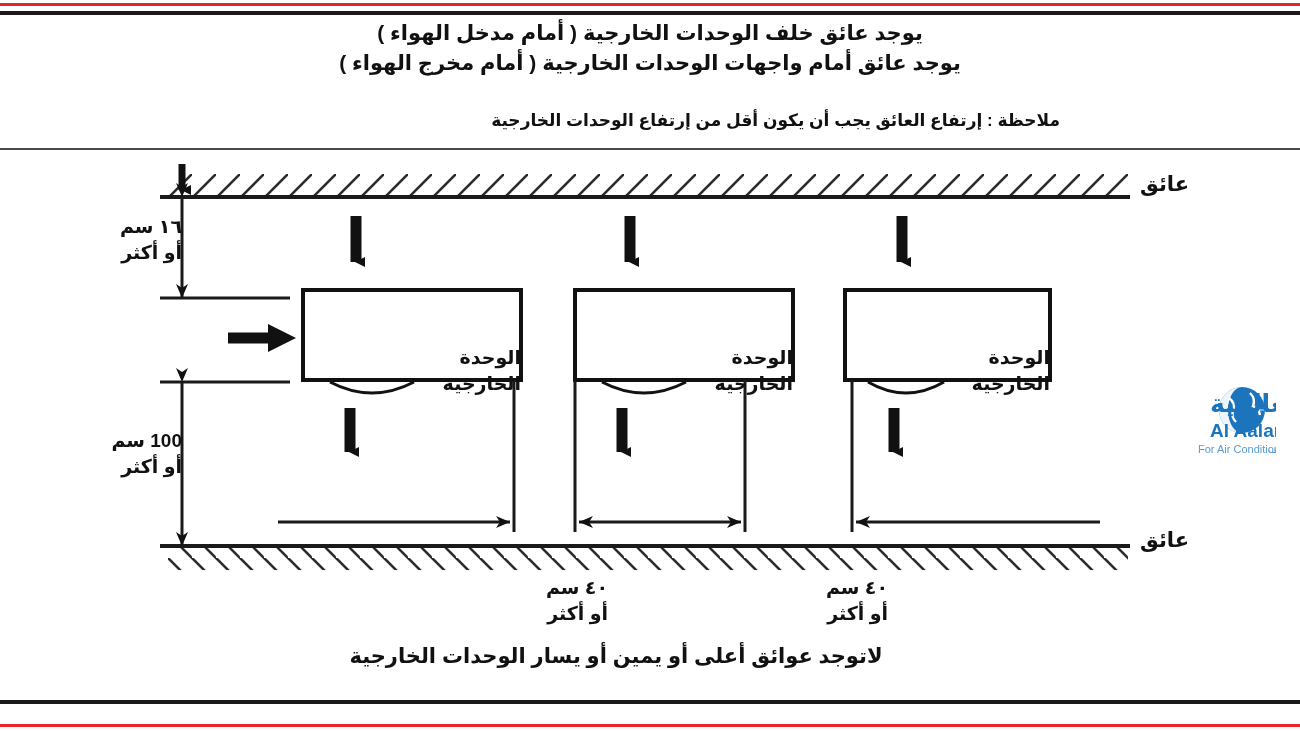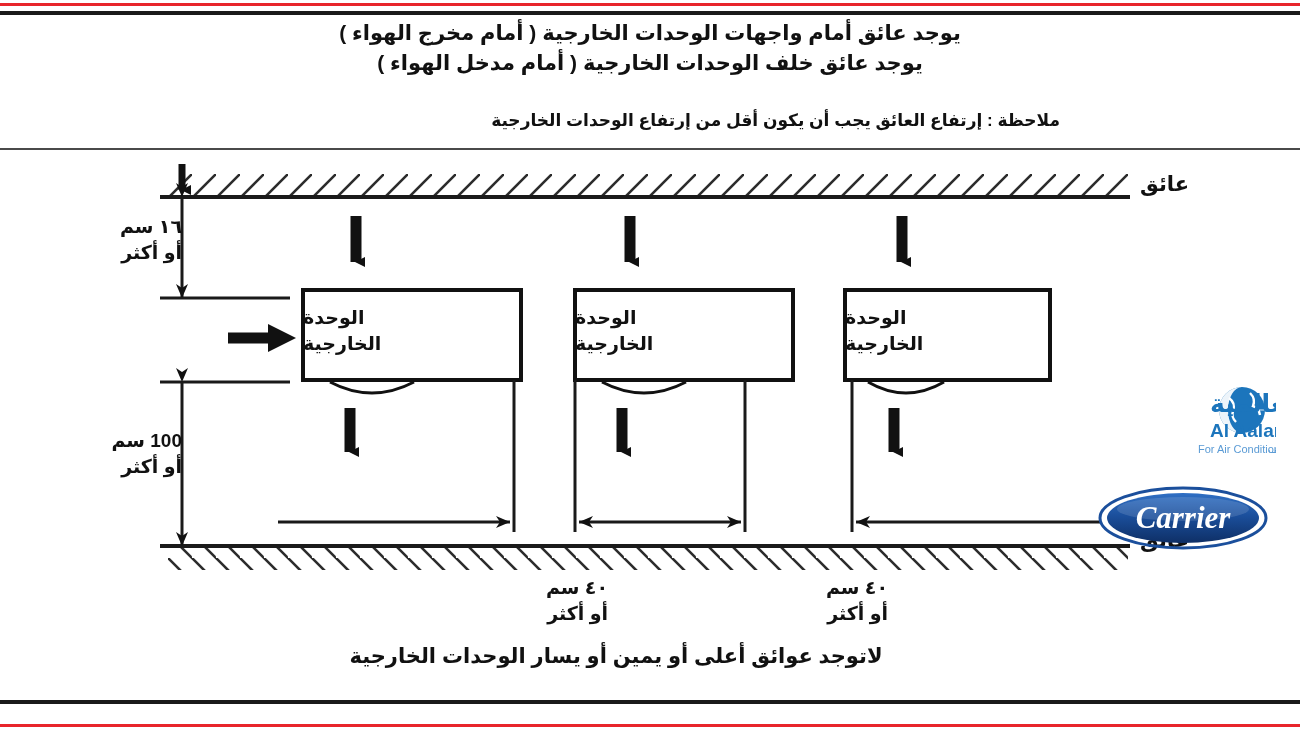--- a/index.html
+++ b/index.html
@@ -47,21 +47,21 @@
   .diagram{position:absolute;left:0;top:150px;width:1300px;height:548px;}
 
   .dwg{position:absolute;left:0;top:0;}
 
   
   .lbl{
     position:absolute;direction:rtl;color:#111;
     font-weight:bold;white-space:nowrap;
   }
   .lbl-unit{
-    font-size:19px;line-height:26px;text-align:left;
+    font-size:19px;line-height:26px;text-align:right;margin-top:40px;
   }
   .lbl-dim{
     font-size:19px;line-height:26px;text-align:right;
   }
   .lbl-obst{
     font-size:21px;
   }
 
   
   .logo-aalamia{
@@ -76,22 +76,22 @@
 
 <div class="page">
 
   <div class="rule-red top"></div>
   <div class="rule-black top"></div>
   <div class="rule-sep"></div>
   <div class="rule-black bottom"></div>
   <div class="rule-red bottom"></div>
 
   <div class="header">
+    <div class="hline">يوجد عائق خلف الوحدات الخارجية ( أمام مدخل الهواء )</div>
     <div class="hline">يوجد عائق أمام واجهات الوحدات الخارجية ( أمام مخرج الهواء )</div>
-    <div class="hline">يوجد عائق خلف الوحدات الخارجية ( أمام مدخل الهواء )</div>
   </div>
   <div class="note-line">ملاحظة : إرتفاع العائق يجب أن يكون أقل من إرتفاع الوحدات الخارجية</div>
 
   <div class="diagram">
 
     <svg class="dwg" width="1300" height="548" viewBox="0 0 1300 548">
       <defs>
 
         <pattern id="hatchTop" width="24" height="24" patternUnits="userSpaceOnUse">
           <path d="M -6 30 L 30 -6" stroke="#2b2b2b" stroke-width="2.6" fill="none"></path>
@@ -237,30 +237,15 @@
 
         <text x="120" y="30" text-anchor="end" direction="rtl" font-family="'Liberation Sans','DejaVu Sans',sans-serif" font-size="25" font-weight="bold" fill="#1c75bc">العالمية</text>
 
         <text x="120" y="55" text-anchor="end" font-family="'Liberation Sans','DejaVu Sans',sans-serif" font-size="19" font-weight="bold" fill="#1c75bc">Al Aalamia</text>
 
         <text x="108" y="71" text-anchor="end" font-family="'Liberation Sans','DejaVu Sans',sans-serif" font-size="11" fill="#5b9bd5">For Air Conditioners</text>
         <text x="178" y="71" text-anchor="end" direction="rtl" font-family="'Liberation Sans','DejaVu Sans',sans-serif" font-size="11" fill="#5b9bd5">للتكييــف</text>
       </svg>
     </div>
 
-    <div class="logo-carrier">
-      <svg width="170" height="64" viewBox="0 0 170 64">
-        <defs>
-          <linearGradient id="carGrad" x1="0" y1="0" x2="0" y2="1">
-            <stop offset="0%" stop-color="#2f6fc4"></stop>
-            <stop offset="45%" stop-color="#1b4f9c"></stop>
-            <stop offset="100%" stop-color="#0e2f66"></stop>
-          </linearGradient>
-        </defs>
-        <ellipse cx="85" cy="32" rx="83" ry="30" fill="none" stroke="#1b4f9c" stroke-width="3"></ellipse>
-        <ellipse cx="85" cy="32" rx="76" ry="25" fill="url(#carGrad)"></ellipse>
-        <ellipse cx="85" cy="23" rx="66" ry="12" fill="#ffffff" opacity="0.13"></ellipse>
-        <text x="85" y="42" text-anchor="middle" font-family="'Liberation Serif','DejaVu Serif',serif" font-size="31" font-style="italic" font-weight="bold" fill="#ffffff">Carrier</text>
-      </svg>
-    </div>
 
   </div>
 </div>
 
 </body></html>

